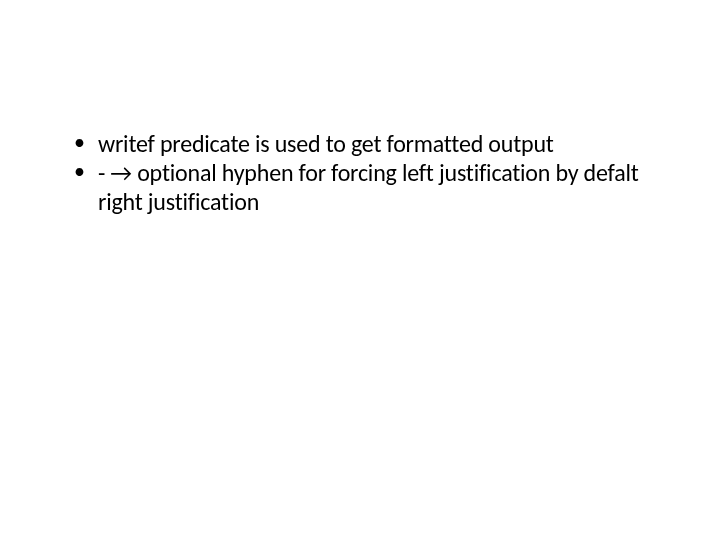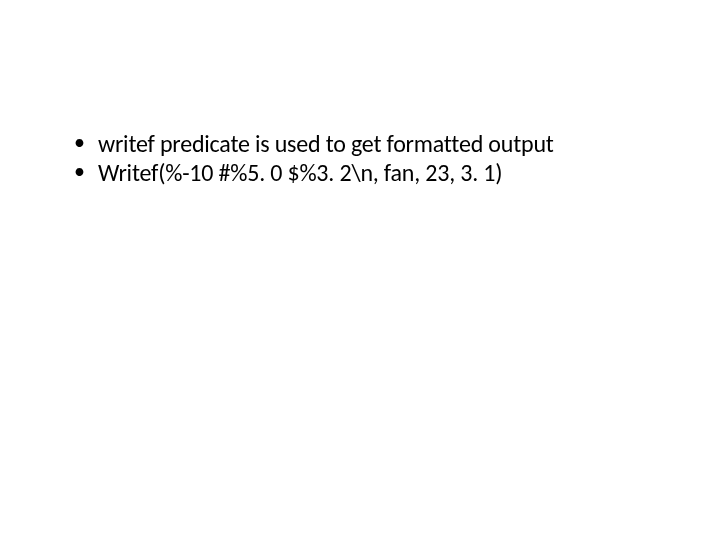--- a/index.html
+++ b/index.html
@@ -37,15 +37,15 @@
     top: 0;
     font-size: 22px;
   }
 </style>
 </head>
 <body>
 
 <div class="slide">
   <ul class="bullets">
     <li>writef predicate is used to get formatted output</li>
-    <li>Writef(%-10 #%5. 0 $%3. 2\n, fan, 23, 3. 1)</li>
+    <li>- → optional hyphen for forcing left justification by defalt right justification</li>
   </ul>
 </div>
 
 </body></html>

